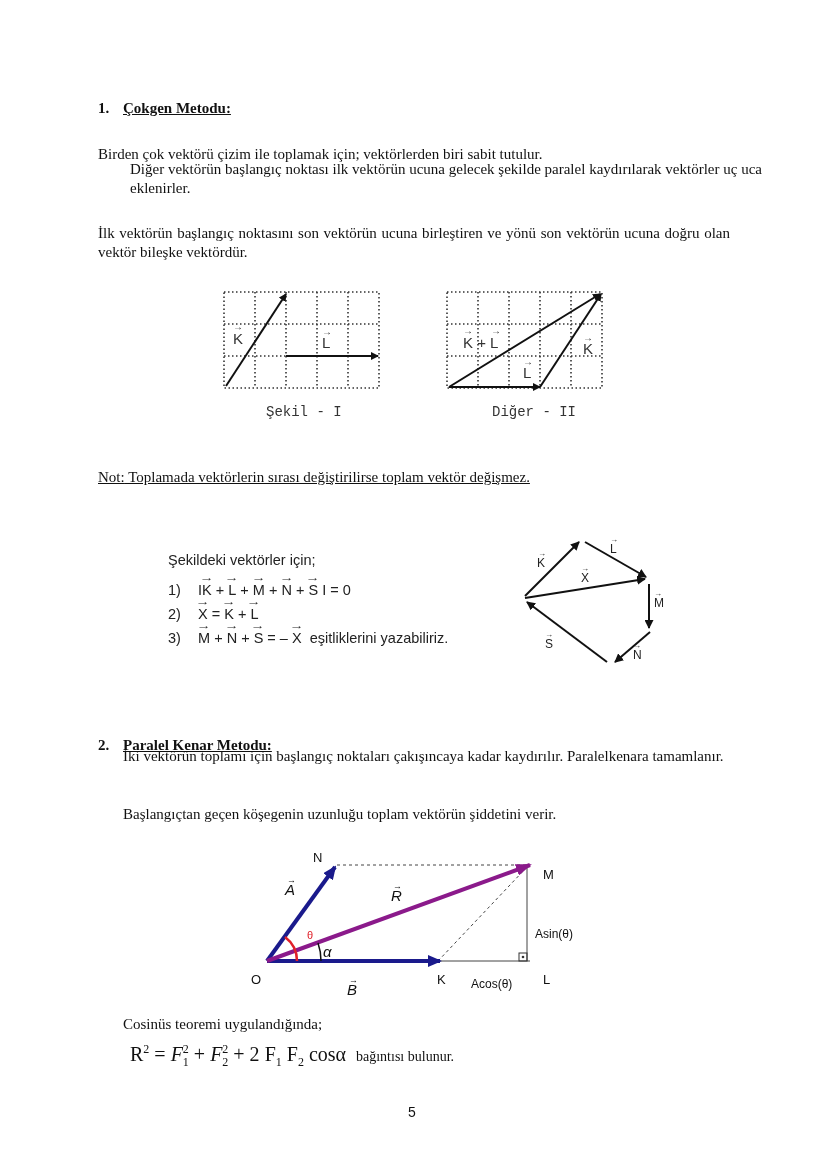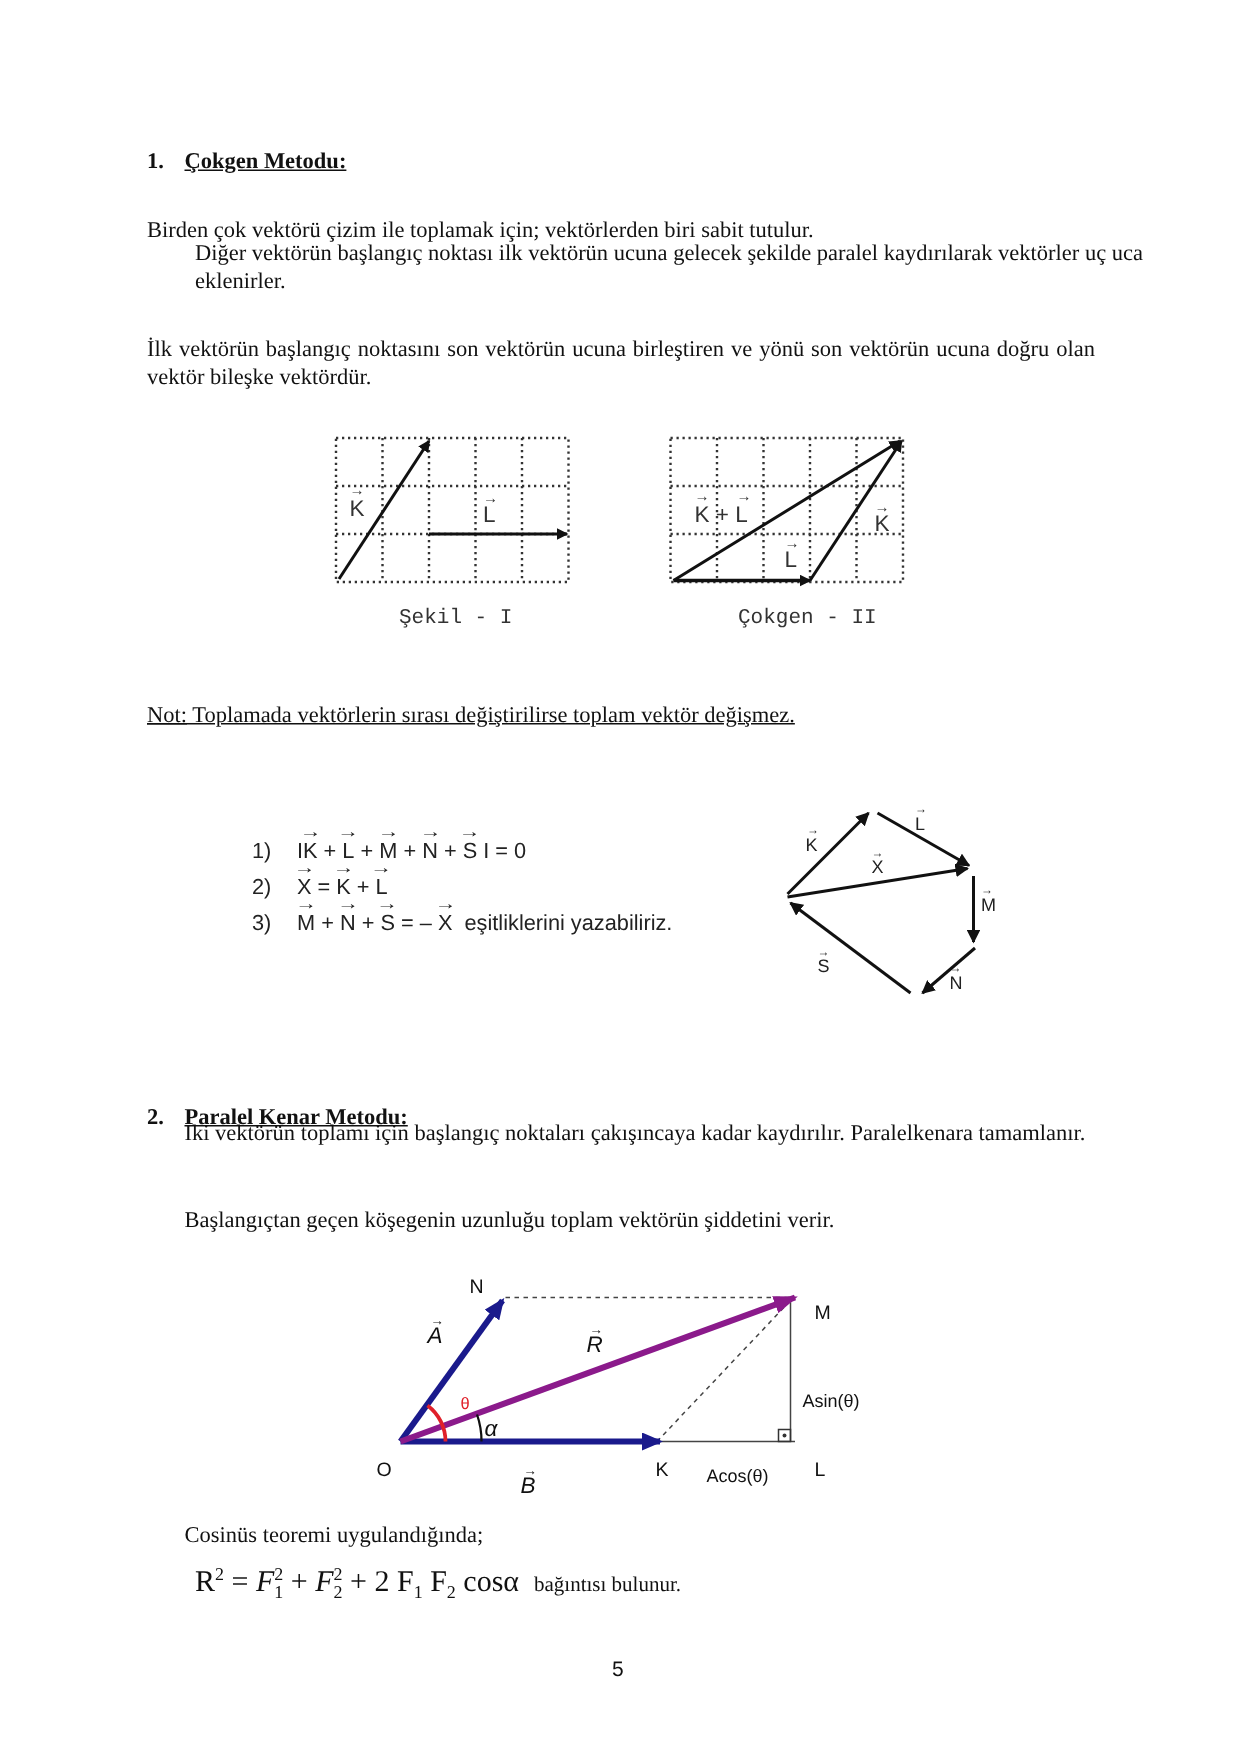--- a/index.html
+++ b/index.html
@@ -82,27 +82,28 @@
     <line x1="6" y1="99" x2="157" y2="6" stroke="#111" stroke-width="2" marker-end="url(#ah2)"></line>
     <text x="20" y="60" font-size="15" fill="#333">K + L</text>
     <text x="20" y="46" font-size="10" fill="#333">→</text>
     <text x="48" y="46" font-size="10" fill="#333">→</text>
     <text x="80" y="90" font-size="15" fill="#333">L</text>
     <text x="80" y="77" font-size="10" fill="#333">→</text>
     <text x="140" y="66" font-size="15" fill="#333">K</text>
     <text x="140" y="53" font-size="10" fill="#333">→</text>
   </svg>
 </div>
-<div class="abs caption" style="left:492px; top:404px;">Çokgen - II</div>
+<div class="abs caption" style="left:492px; top:404px;">Diğer - II</div>
 
 <div class="abs para" style="left:98px; top:468px;text-decoration:underline;">
   <span style="text-decoration: underline;">Not:</span><span> Toplamada vektörlerin sırası değiştirilirse toplam vektör değişmez.</span>
 </div>
 
 <div class="abs eq-block" style="left:168px; top:552px; width:340px;">
+  <div style="margin-bottom:6px;">Şekildeki vektörler için;</div>
   <div class="eq-line">
     <span class="n">1)</span>
     <span>I</span>
     <span class="vec">K</span>&nbsp;
     <span>+</span>&nbsp;
     <span class="vec">L</span>&nbsp;
     <span>+</span>&nbsp;
     <span class="vec">M</span>&nbsp;
     <span>+</span>&nbsp;
     <span class="vec">N</span>&nbsp;

